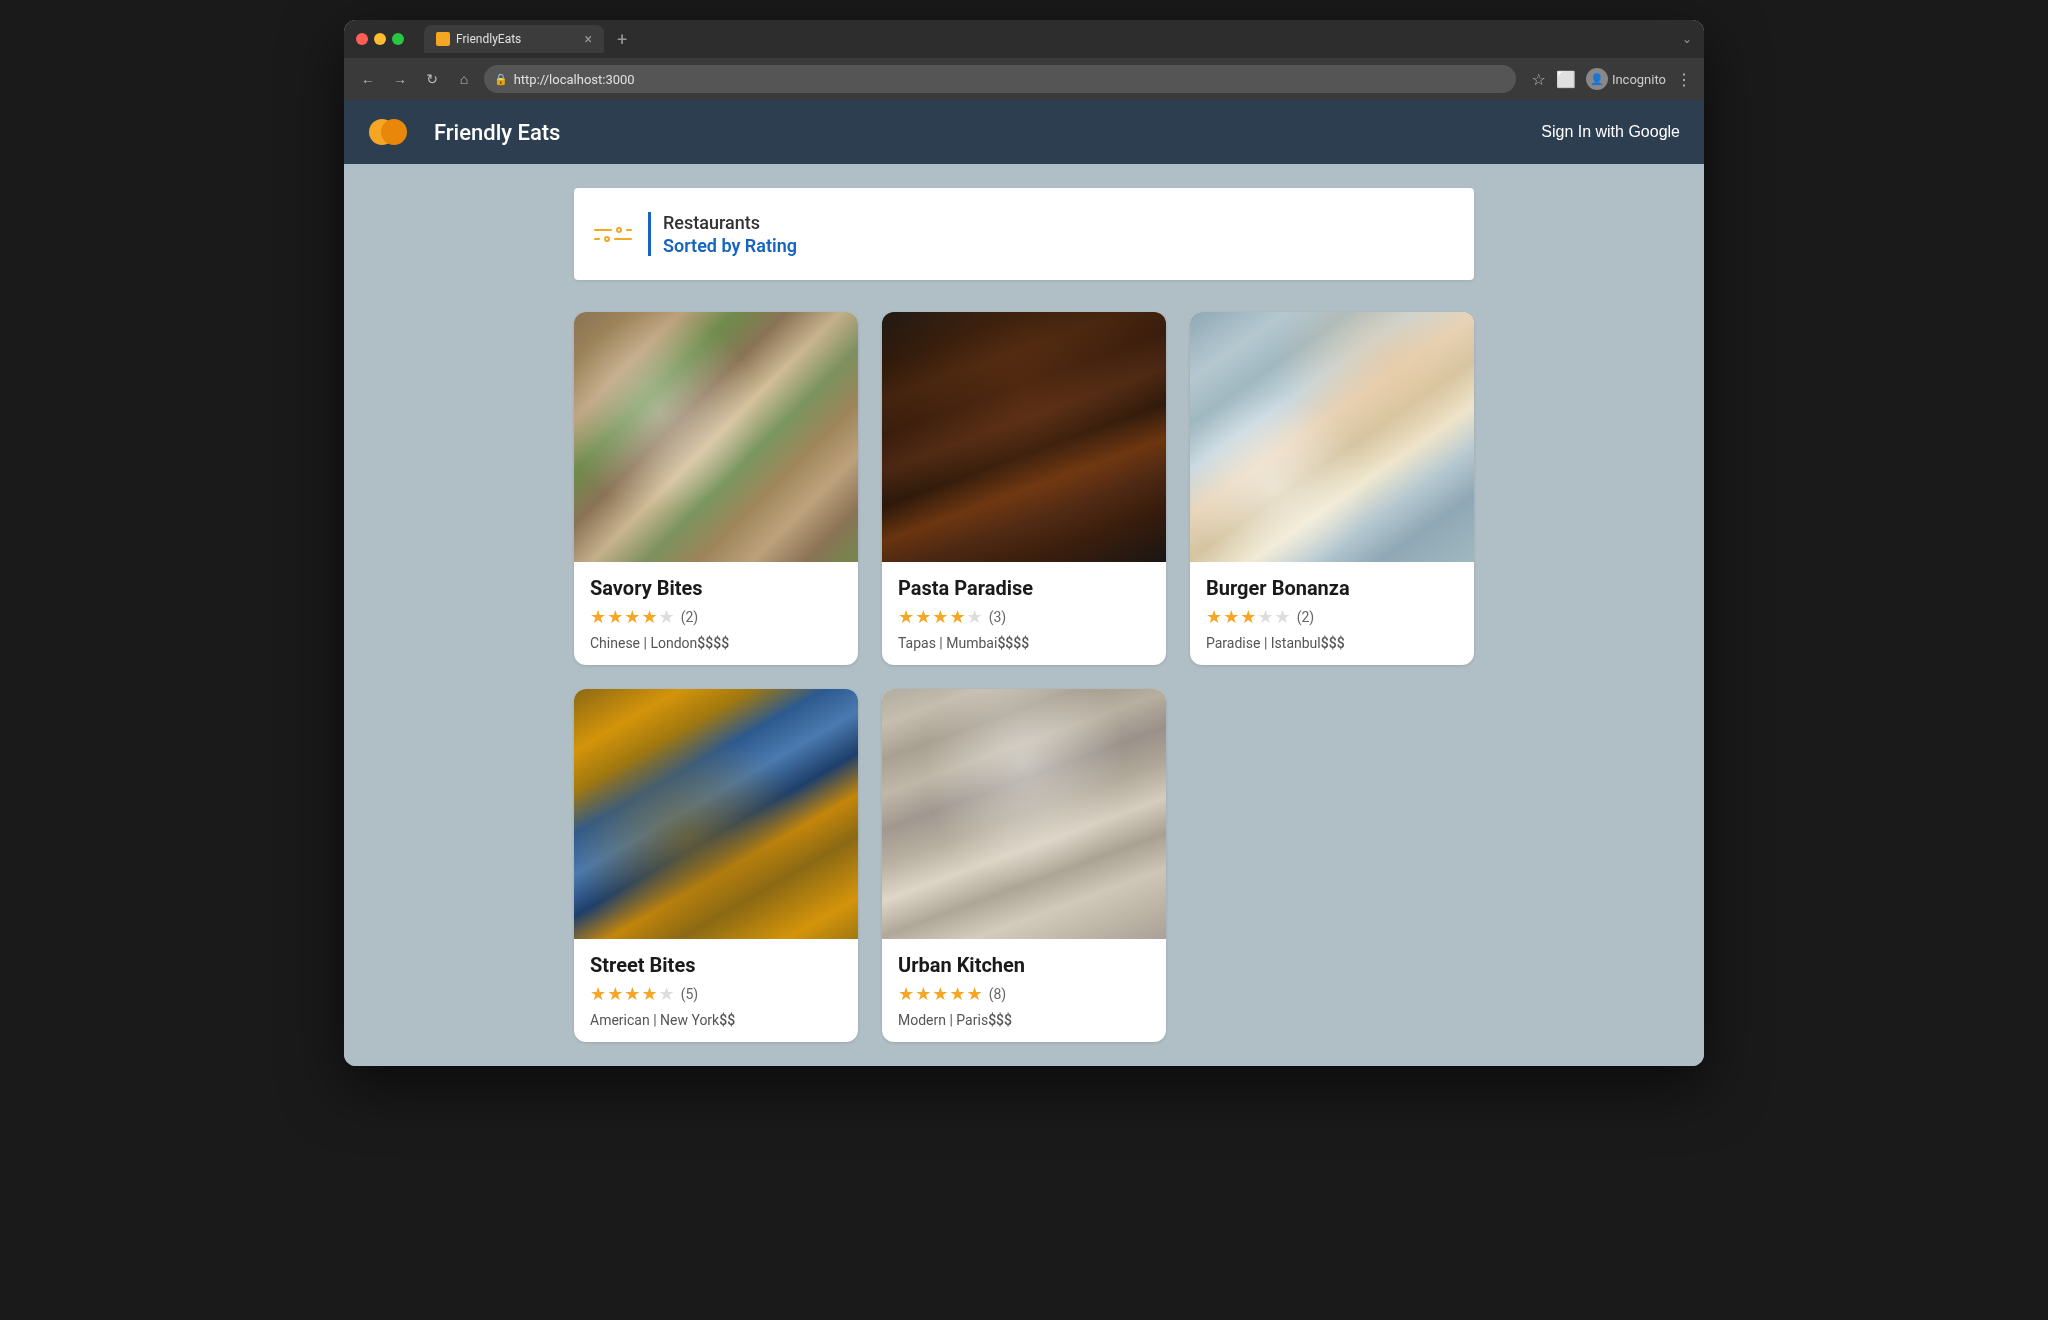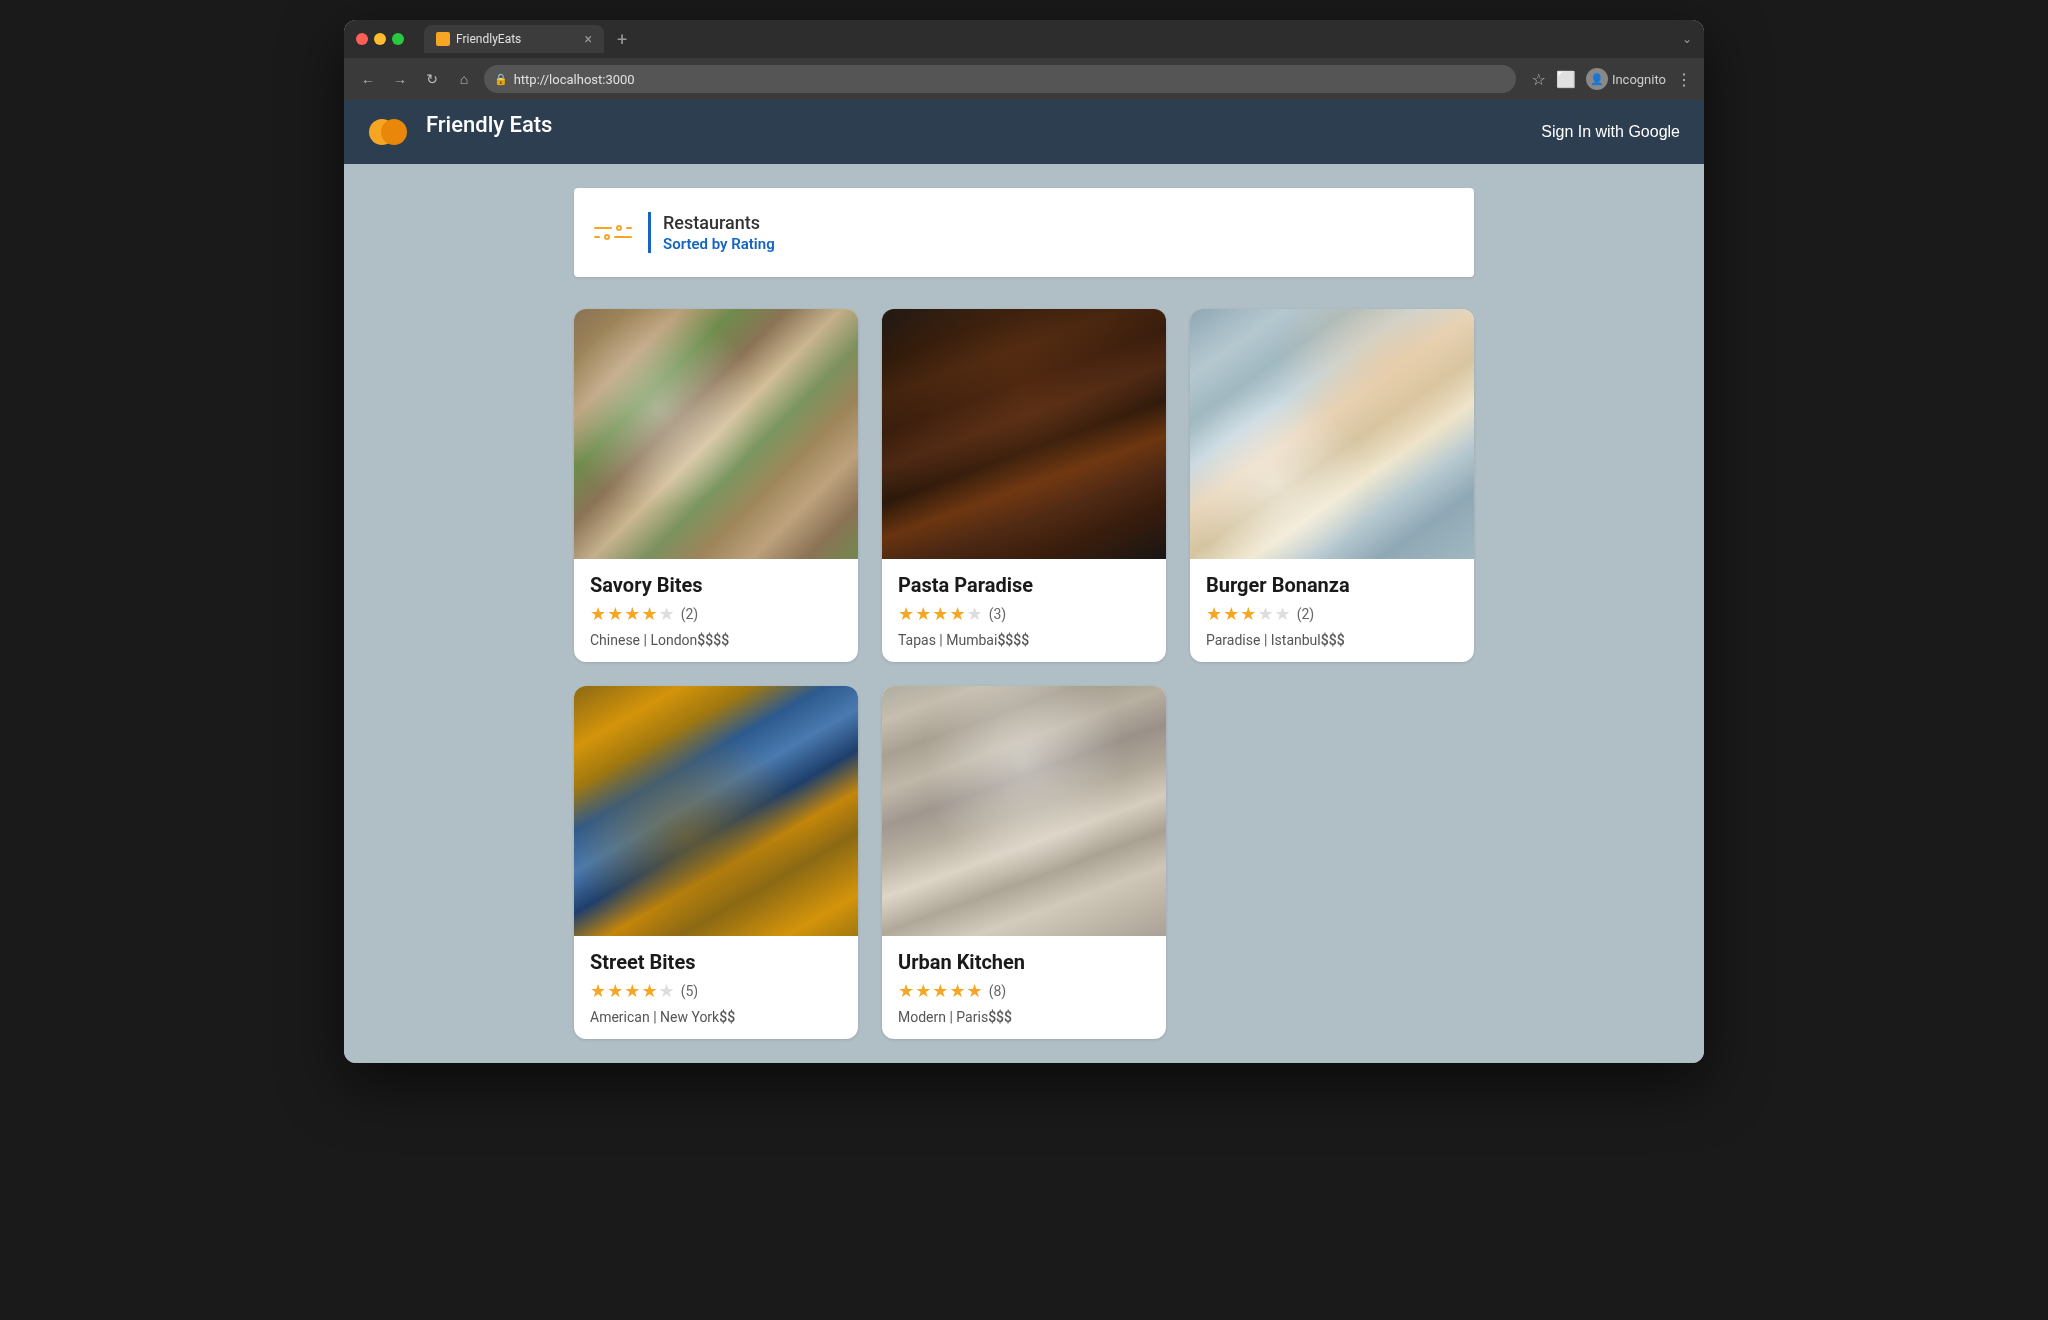--- a/index.html
+++ b/index.html
@@ -191,21 +191,22 @@
       background: #2c3e50;
       height: 64px;
       display: flex;
       align-items: center;
       padding: 0 24px;
       justify-content: space-between;
     }
 
     .app-logo {
       display: flex;
-      gap: 18px;
+      align-items: center;
+      gap: 26px;
     }
 
     .app-title {
       color: white;
       font-size: 22px;
       font-weight: 500;
     }
 
     .sign-in-btn {
       color: white;
@@ -271,21 +272,21 @@
       padding-left: 12px;
     }
 
     .restaurants-title {
       font-size: 18px;
       font-weight: 500;
       color: #333;
     }
 
     .restaurants-subtitle {
-      font-size: 15px;
+      font-size: 18px;
       color: #1565c0;
       font-weight: 600;
       margin-top: 2px;
     }
 
     
     .restaurant-grid {
       display: grid;
       grid-template-columns: repeat(3, 1fr);
       gap: 24px;

